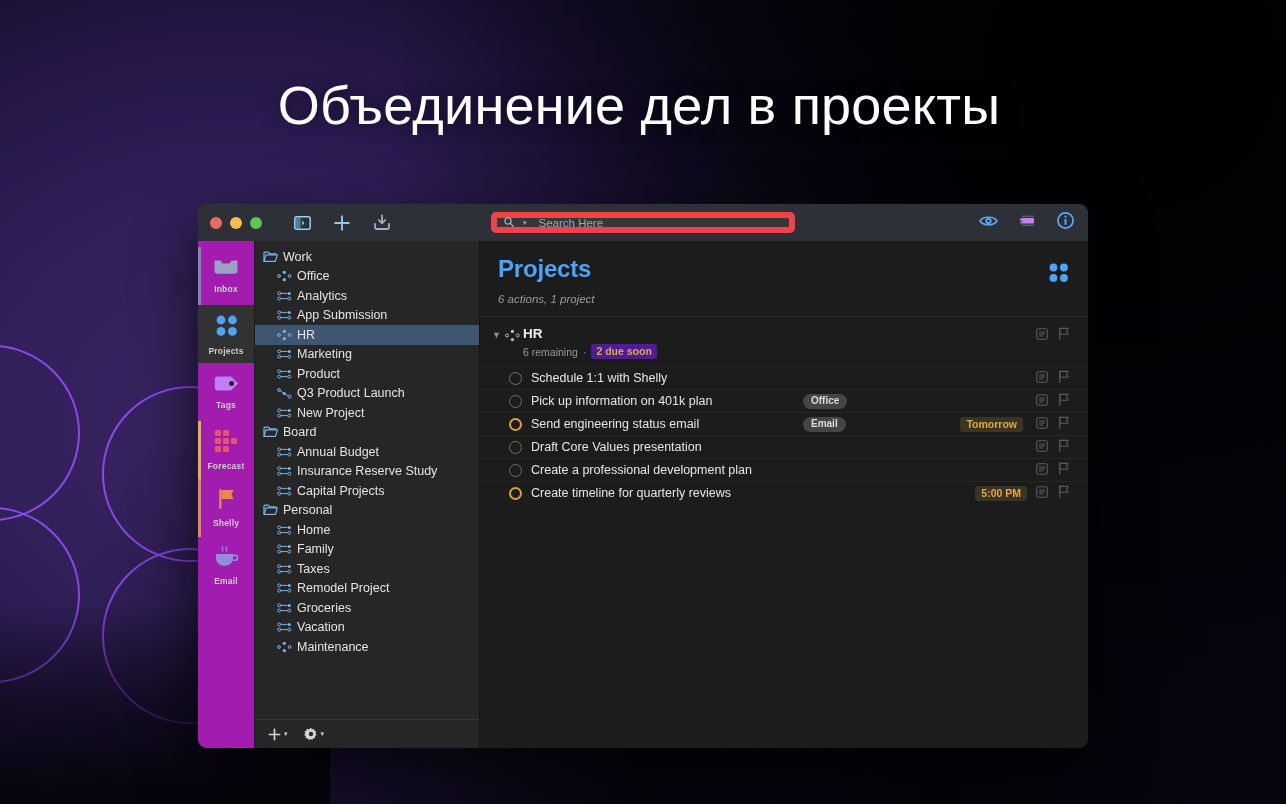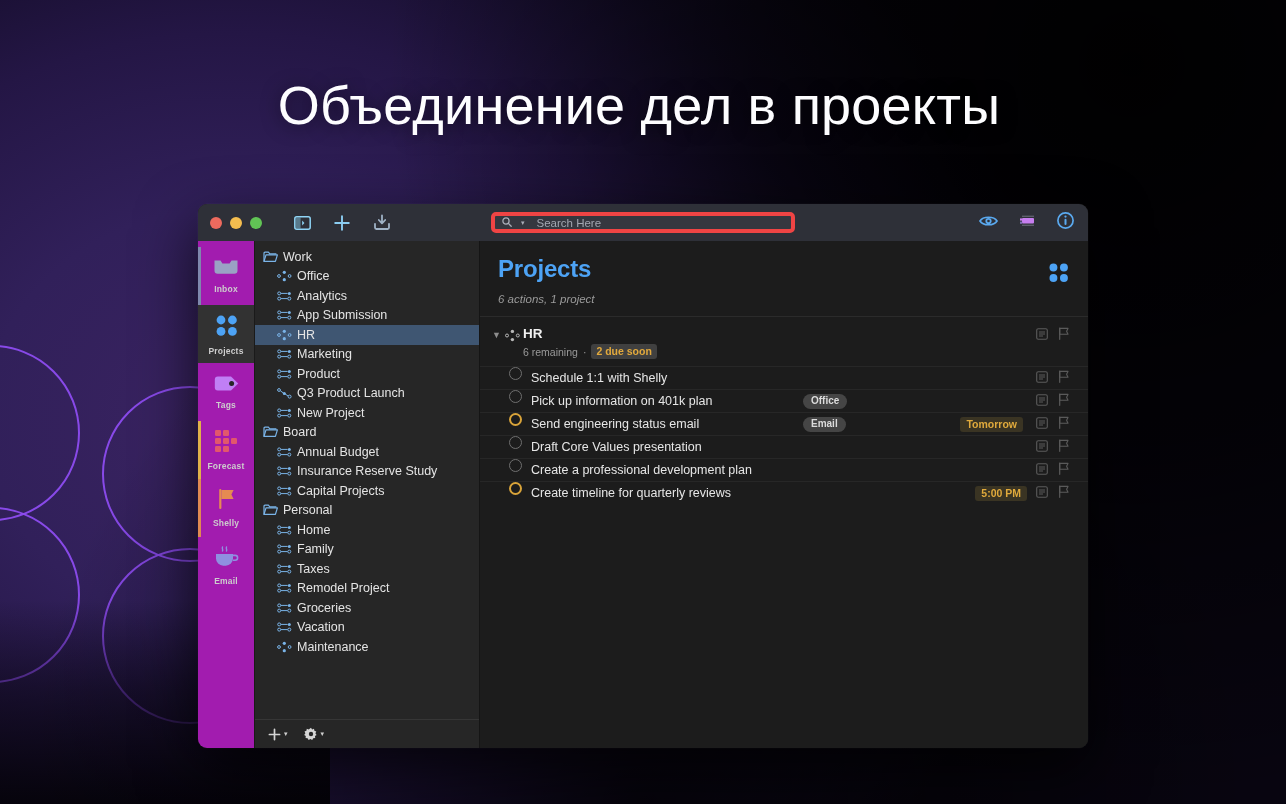--- a/index.html
+++ b/index.html
@@ -83,21 +83,21 @@
     display: flex; align-items: center; justify-content: center;
     color: #8fd4f5;
   }
   #tb-sidebar-toggle { margin-left: 18px; }
   #tb-add { margin-left: 12px; color: #8bcdf2; font-size: 23px; font-weight: 300; line-height: 1; }
   #tb-inbox { margin-left: 12px; color: #9fb2c6; }
   #search-wrap {
     position: absolute; left: 50%; transform: translateX(-50%);
     width: 304px; height: 21px;
     background: #35373f;
-    border: 4px solid #ef4444;
+    border: 6px solid #ef4444;
     border-radius: 5px;
     display: flex; align-items: center;
     padding: 0 7px;
     gap: 12px;
   }
   #search-icon { color: #a9adb8; font-size: 11px; line-height: 1; }
   #search-caret { color: #a9adb8; font-size: 7px; margin-left:-3px; }
   #search-input-text { color: #a2a6b1; font-size: 11.5px; }
   #tb-right { position: absolute; right: 14px; display: flex; align-items: center; gap: 21px; }
 
@@ -173,25 +173,25 @@
   #group-row {
     display: flex; align-items: flex-start;
     padding: 9px 18px 7px 12px;
     position: relative;
   }
   #group-disclosure { color: #8d8d8d; font-size: 9px; margin-top: 4px; width: 13px; flex:0 0 13px; }
   #group-ico { width: 18px; flex:0 0 18px; margin-top: 2px; }
   #group-text { flex: 1; min-width: 0; }
   #group-title { font-size: 13.5px; font-weight: 700; color: #f0f0f0; }
   #group-meta { font-size: 10.5px; color: #9a9a9a; margin-top: 3px; display: flex; align-items: center; gap: 5px; }
-  .due-badge { background: #404040; color: #e2a93c; border-radius: 3px; padding: 1px 5px 2px 5px; font-size: 10.5px; font-weight: 700; text-align: center; }
+  .due-badge { background: #4c1d95; color: #e2a93c; border-radius: 3px; padding: 1px 5px 2px 5px; font-size: 10.5px; font-weight: 700; text-align: center; }
   .row-right-icons { display: flex; align-items: center; gap: 10px; }
 
   .task-row {
-    display: flex; 
+    display: flex; align-items: center;
     height: 23px;
     padding: 0 18px 0 29px;
     border-top: 1px solid #272727;
     gap: 9px;
   }
   .task-row:first-of-type { border-top: 1px solid #272727; }
   .checkcircle {
     width: 13px; height: 13px; border-radius: 50%;
     border: 1.6px solid #6f6f6f;
     flex: 0 0 13px;

